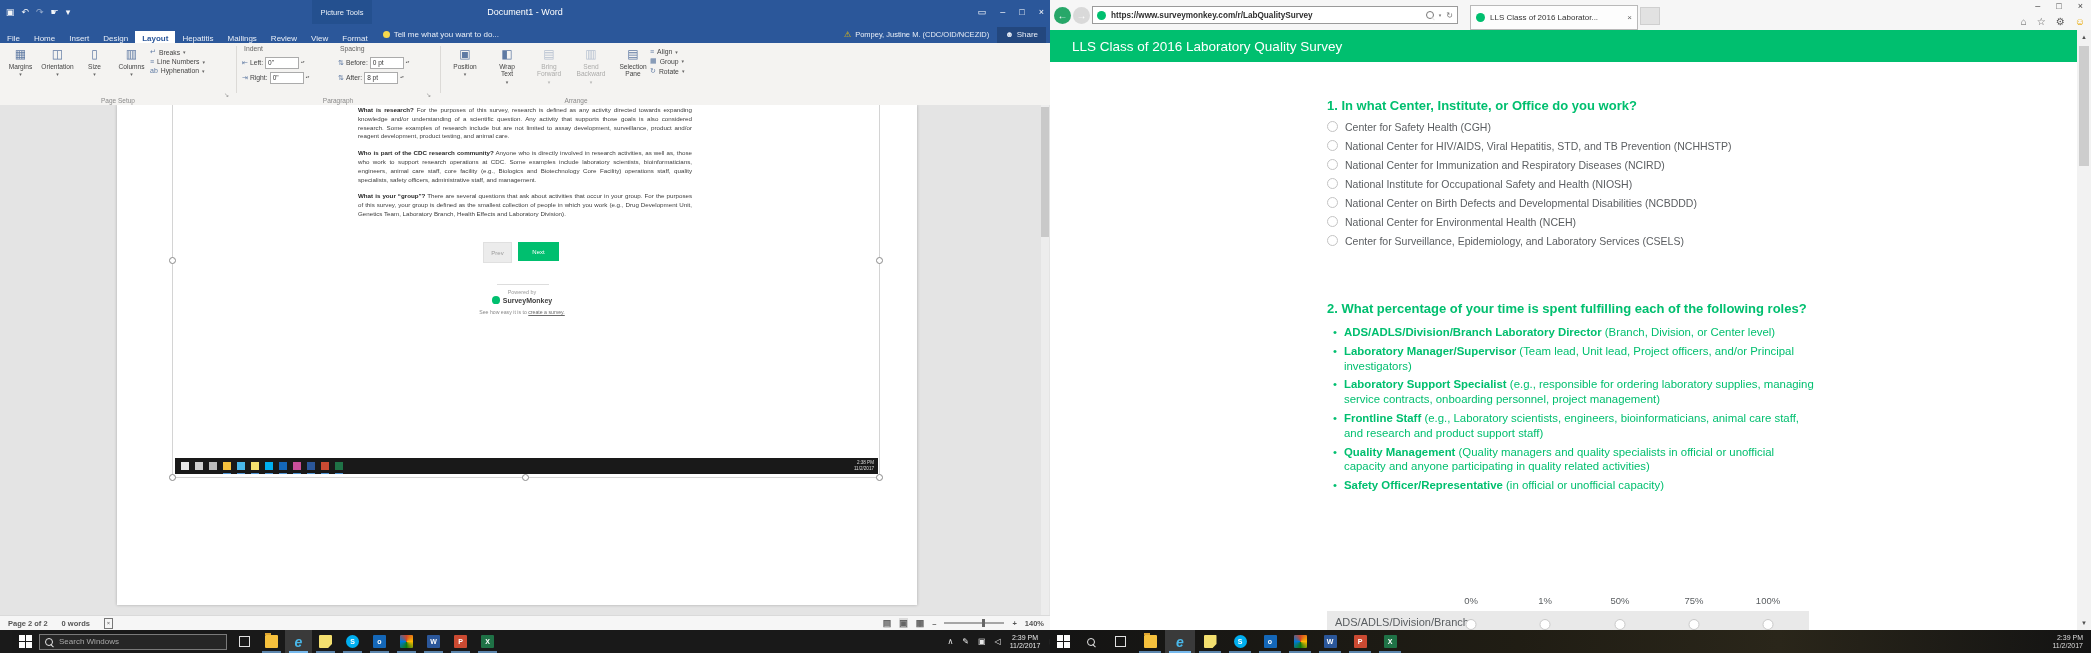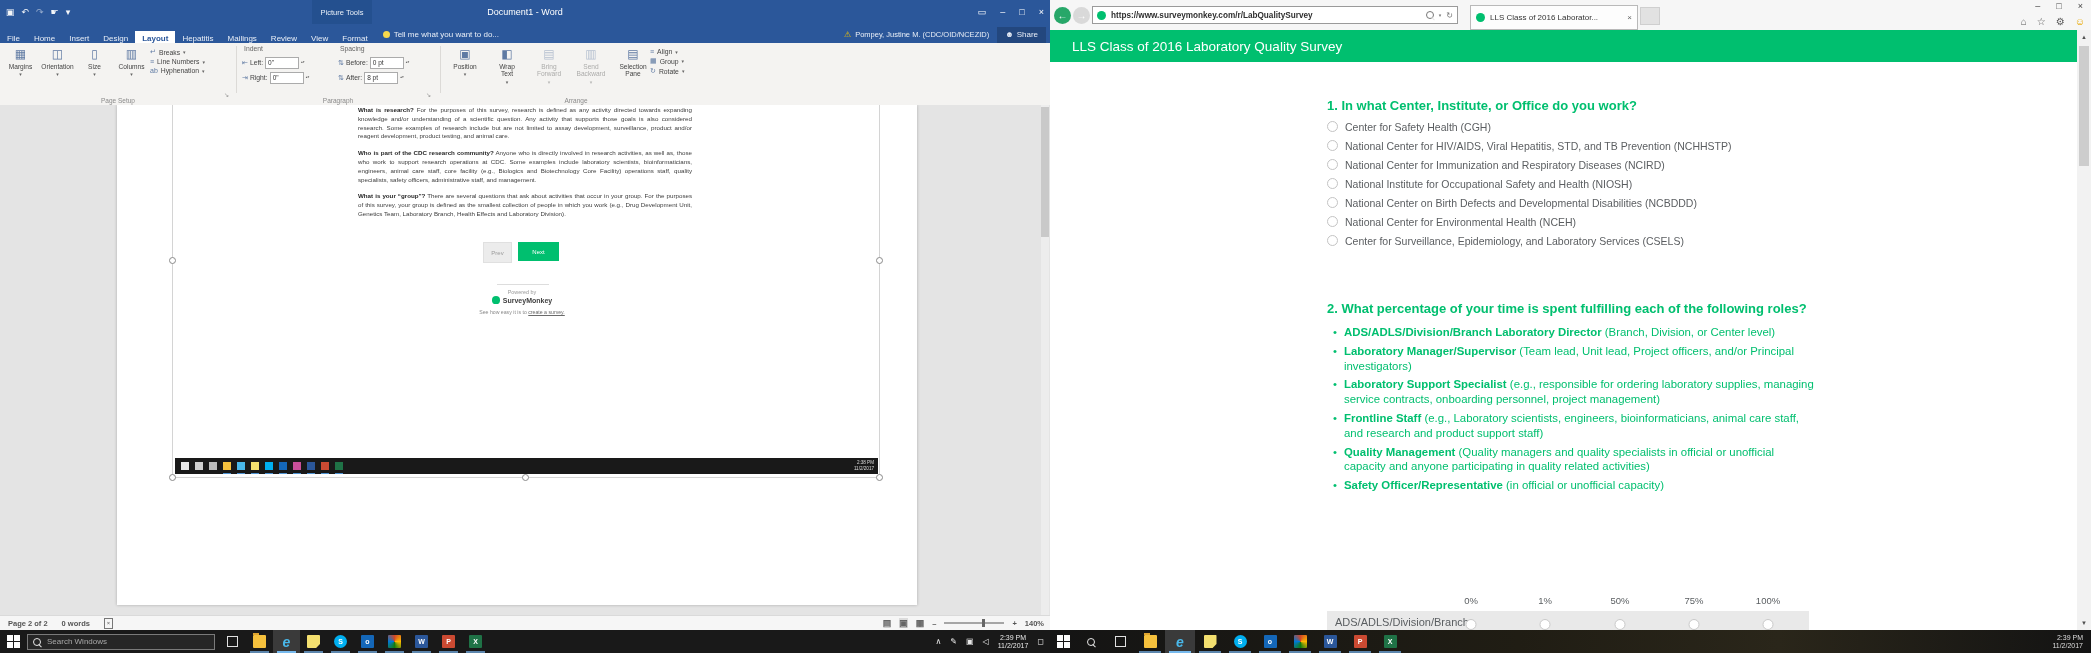--- a/index.html
+++ b/index.html
@@ -74,21 +74,21 @@
     display:flex;align-items:center;font-size:7.5px;color:#555;box-sizing:border-box;font-weight:bold;}
   .ws-l{display:flex;align-items:center;gap:14px;padding-left:8px;}
   .proofbox{width:7px;height:9px;border:1px solid #777;font-size:5px;color:#777;display:inline-flex;align-items:center;justify-content:center;}
   .ws-r{margin-left:auto;display:flex;align-items:center;gap:8px;padding-right:6px;}
   .vicon{font-size:9px;color:#666;cursor:pointer;}
   .vicon.on{background:#dcdcdc;}
   .ztrack{width:60px;height:2px;background:#a6a6a6;position:relative;cursor:pointer;}
   .zthumb{position:absolute;left:38px;top:-3px;width:3px;height:8px;background:#666;}
   
   .tbar{height:23px;display:flex;align-items:center;color:#ddd;}
-  .tb-l{left:0;top:630px;width:1050px;background:#191919;}
+  .tb-l{left:12px;top:630px;width:1050px;background:#191919;}
   .tb-r{left:0;top:630px;width:1041px;background:linear-gradient(90deg,#141414,#201d14 45%,#2a261a 70%,#131313);}
   .winlogo{width:13px;height:13px;display:grid;grid-template-columns:6px 6px;grid-template-rows:6px 6px;gap:1px;margin:0 7px;cursor:pointer;flex:0 0 auto;}
   .winlogo i{background:#fdfdfd;}
   .sbox{width:188px;height:16px;background:#262626;border:1px solid #7a7a7a;display:flex;align-items:center;gap:6px;
     padding-left:5px;font-size:8px;color:#a8a8a8;box-sizing:border-box;flex:0 0 auto;cursor:text;}
   .mag{width:6px;height:6px;border:1.4px solid #e6e6e6;border-radius:50%;position:relative;display:inline-block;flex:0 0 auto;}
   .mag::after{content:"";position:absolute;left:5px;top:5px;width:4px;height:1.4px;background:#e6e6e6;transform:rotate(45deg);transform-origin:0 0;}
   .tb-apps{display:flex;height:23px;}
   .tb-app{width:27px;height:23px;display:flex;align-items:center;justify-content:center;position:relative;cursor:pointer;flex:0 0 auto;}
   .tb-r .tb-app{width:30px;}

